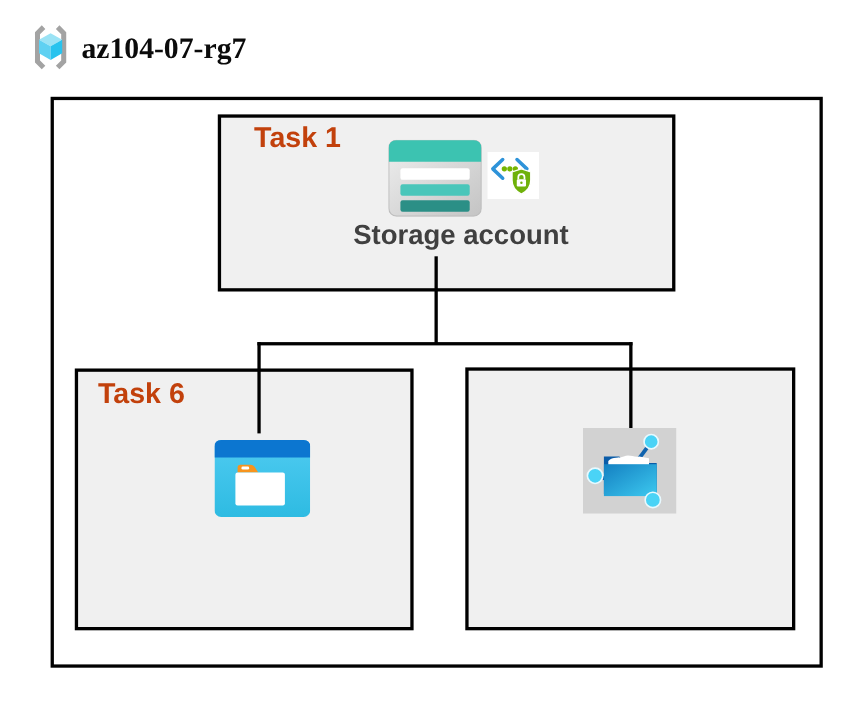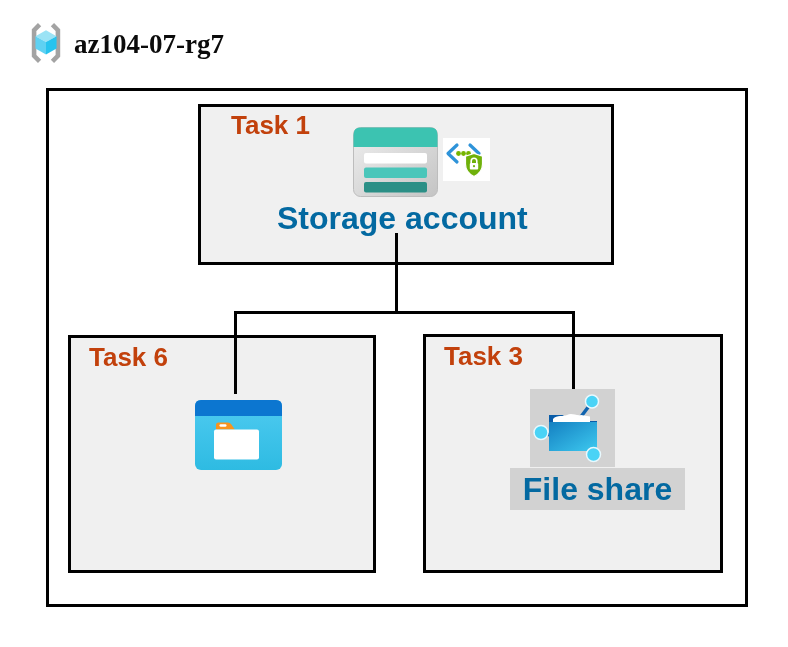--- a/index.html
+++ b/index.html
@@ -18,21 +18,21 @@
   .task1{left:198px;top:104px;width:416px;height:161px;}
   .task2{left:68px;top:335px;width:308px;height:238px;}
   .task3{left:423px;top:334px;width:300px;height:239px;}
   .task-label{
     font-size:26px;font-weight:700;color:#c2410c;line-height:30px;white-space:nowrap;
   }
   .t1l{left:231px;top:110px;}
   .t2l{left:89px;top:342px;}
   .t3l{left:444px;top:341px;}
   .node-label{
-    font-size:32px;font-weight:700;color:#0369a1;text-align:center;white-space:nowrap;
+    font-size:25px;font-weight:700;color:#404040;text-align:right;white-space:nowrap;
   }
   .storage-label{left:277px;top:200px;width:240px;}
   .blob-label{left:117px;top:489px;width:240px;}
   .fs-band{
     left:510px;top:468px;width:175px;height:42px;background:#D2D2D2;
     display:flex;align-items:center;justify-content:center;
   }
   .header-title{
     left:74px;top:29px;font-size:27px;font-weight:700;color:#0b0b0b;white-space:nowrap;font-family:Liberation Serif, serif;
   }
@@ -109,38 +109,34 @@
       </linearGradient>
     </defs>
     <rect x="0" y="0" width="87" height="70" rx="6" fill="url(#bb)"></rect>
     <path d="M0,16 V6 Q0,0 6,0 H81 Q87,0 87,6 V16 Z" fill="#0C76D0"></path>
     <path d="M21,29.5 v-4.5 q0,-2.6 2.6,-2.6 h9.2 q2.2,0 3.4,1.8 l3.6,5.3 Z" fill="#F7941E"></path>
     <rect x="24.5" y="24.2" width="7" height="2.6" rx="1.2" fill="#FFFFFF"></rect>
     <rect x="19" y="29.5" width="45" height="30" rx="2" fill="#FFFFFF"></rect>
   </svg>
 
 
-  <div class="abs task-label t3l">Task 3</div>
 
   <svg class="abs" style="left:530px;top:389px" width="85" height="78" viewBox="0 0 85 78">
     <defs>
       <linearGradient id="fs" x1="0" y1="0" x2="1" y2="1">
         <stop offset="0" stop-color="#1480C2"></stop>
           <stop offset="1" stop-color="#3DC9EF"></stop>
       </linearGradient>
     </defs>
     <rect width="85" height="78" fill="#D2D2D2"></rect>
     <line x1="62" y1="13" x2="50" y2="29" stroke="#1063AE" stroke-width="3.5"></line>
     <line x1="12" y1="44" x2="25" y2="47" stroke="#1063AE" stroke-width="3.5"></line>
     <line x1="63" y1="65" x2="54" y2="56" stroke="#1063AE" stroke-width="3.5"></line>
     <path d="M19,26 h14 l5,6 h29 v28 H19 Z" fill="#0A5CA8"></path>
     <path d="M23,30 c4,-4.5 10,-2 14,-4 c5,-2.5 9,1 14,0 l9,1.5 v7 H23 Z" fill="#FFFFFF"></path>
     <rect x="19" y="33" width="48" height="29" fill="url(#fs)"></rect>
     <circle cx="62" cy="12.5" r="6.5" fill="#4AD3F6" stroke="#E8F9FE" stroke-width="1.5"></circle>
     <circle cx="11" cy="43.5" r="7" fill="#4AD3F6" stroke="#E8F9FE" stroke-width="1.5"></circle>
     <circle cx="63.5" cy="65.5" r="7" fill="#4AD3F6" stroke="#E8F9FE" stroke-width="1.5"></circle>
   </svg>
 
-  <div class="abs fs-band">
-    <span class="node-label">File share</span>
-  </div>
 
 </div>
 
 </body></html>

